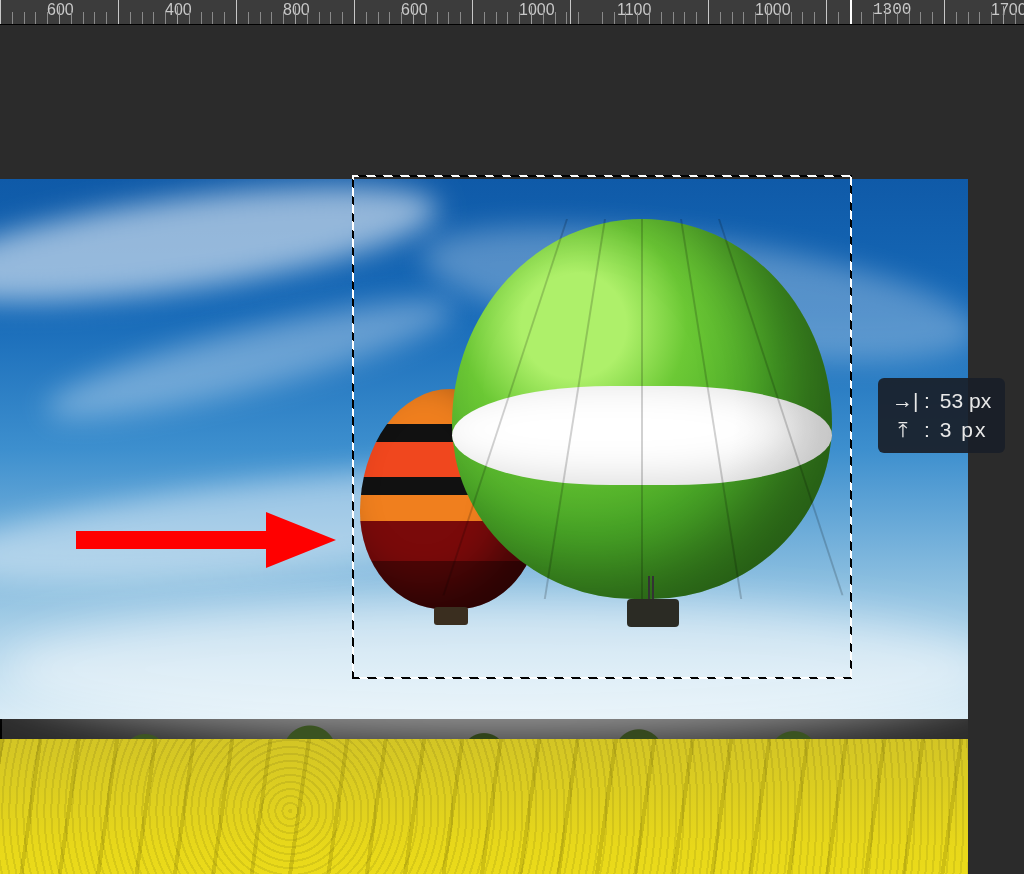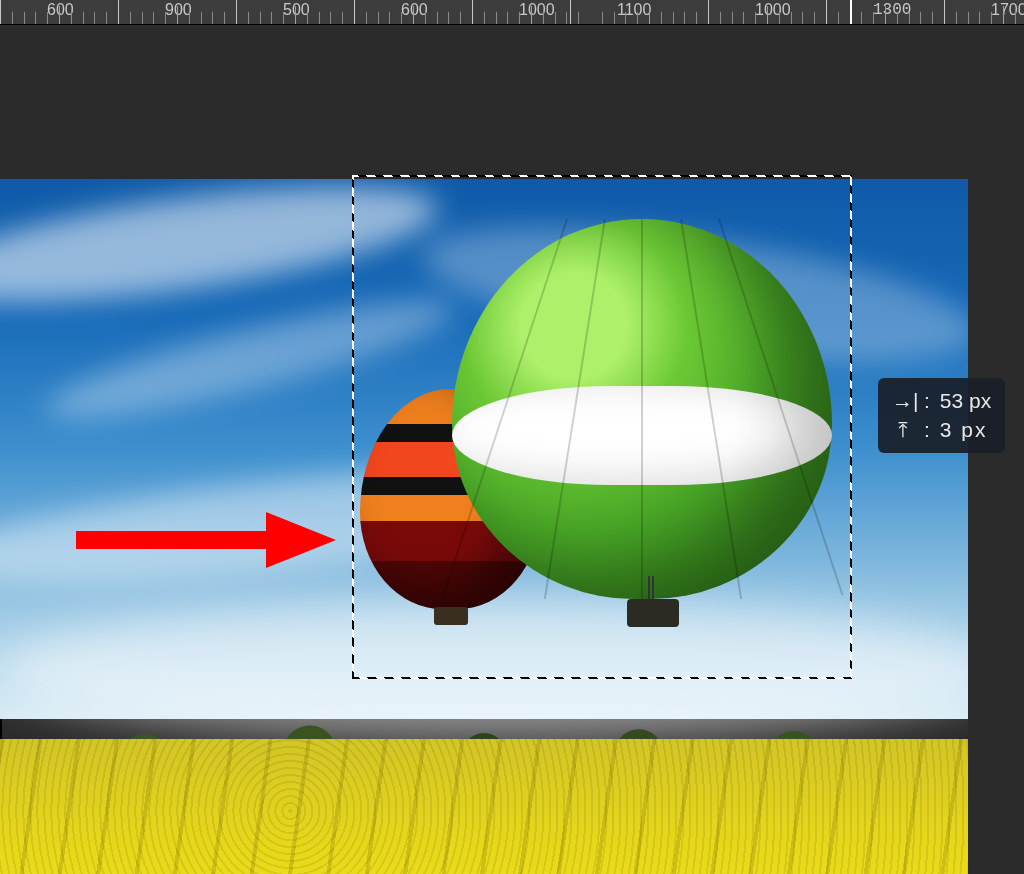--- a/index.html
+++ b/index.html
@@ -84,33 +84,33 @@
     <div class="mid" style="left: 59px;"></div>
     <div class="minor" style="left: 11.8px;"></div>
     <div class="minor" style="left: 23.6px;"></div>
     <div class="minor" style="left: 35.4px;"></div>
     <div class="minor" style="left: 47.2px;"></div>
     <div class="minor" style="left: 70.8px;"></div>
     <div class="minor" style="left: 82.6px;"></div>
     <div class="minor" style="left: 94.4px;"></div>
     <div class="minor" style="left: 106.2px;"></div>
     <div class="major" style="left: 118px;">
-      <span>900</span>
+      <span>400</span>
     </div>
     <div class="mid" style="left: 177px;"></div>
     <div class="minor" style="left: 129.8px;"></div>
     <div class="minor" style="left: 141.6px;"></div>
     <div class="minor" style="left: 153.4px;"></div>
     <div class="minor" style="left: 165.2px;"></div>
     <div class="minor" style="left: 188.8px;"></div>
     <div class="minor" style="left: 200.6px;"></div>
     <div class="minor" style="left: 212.4px;"></div>
     <div class="minor" style="left: 224.2px;"></div>
     <div class="major" style="left: 236px;">
-      <span>500</span>
+      <span>800</span>
     </div>
     <div class="mid" style="left: 295px;"></div>
     <div class="minor" style="left: 247.8px;"></div>
     <div class="minor" style="left: 259.6px;"></div>
     <div class="minor" style="left: 271.4px;"></div>
     <div class="minor" style="left: 283.2px;"></div>
     <div class="minor" style="left: 306.8px;"></div>
     <div class="minor" style="left: 318.6px;"></div>
     <div class="minor" style="left: 330.4px;"></div>
     <div class="minor" style="left: 342.2px;"></div>

